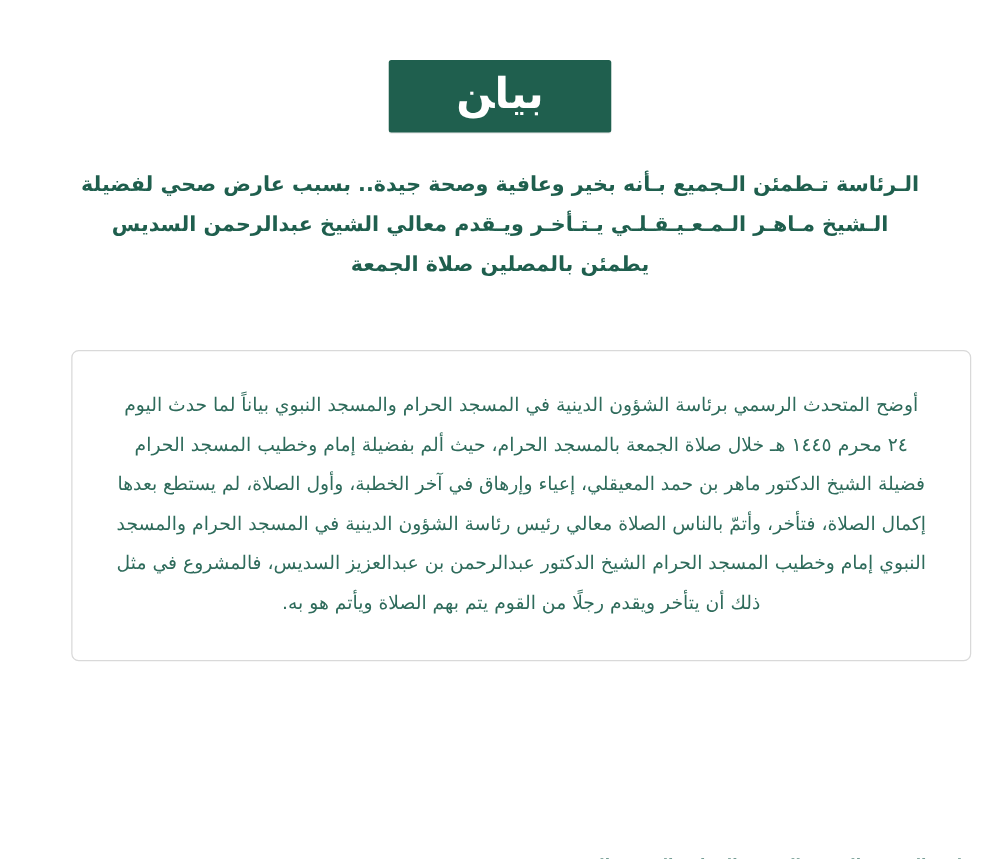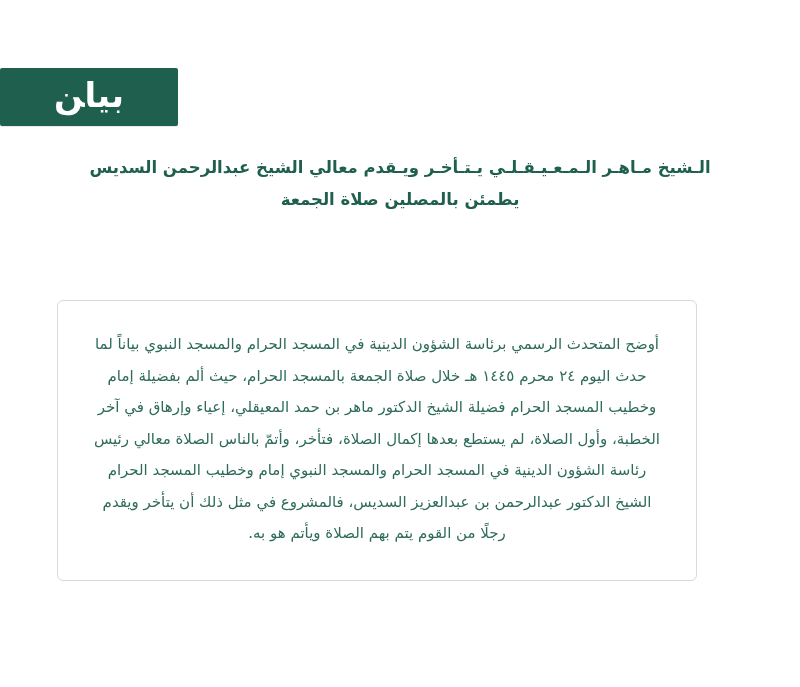--- a/index.html
+++ b/index.html
@@ -18,22 +18,22 @@
     width: 800px;
     height: 687px;
     box-sizing: border-box;
     background: #ffffff;
   }
 
   
   .banner-wrap {
     width: 100%;
     display: flex;
-    justify-content: flex-end;
-    margin-top: 68px;
+    justify-content: center;
+    margin-top: 48px;
   }
   .banner {
     background: #1f5f4e;
     color: #ffffff;
     padding: 10px 54px 14px 54px;
     border-radius: 2px;
     font-size: 34px;
     font-weight: bold;
     letter-spacing: 6px;
     line-height: 1;
@@ -54,21 +54,21 @@
   }
   .headline .ln {
     display: block;
   }
 
   
   .card {
     position: absolute;
     top: 232px;
     left: 57px;
-    width: 640px;
+    width: 720px;
     box-sizing: border-box;
     border: 1px solid #d9d9d9;
     border-radius: 6px;
     background: #ffffff;
     padding: 28px 34px 30px 34px;
   }
   .card p {
     margin: 0;
     color: #2e6b5b;
     font-size: 15px;
@@ -93,20 +93,21 @@
 </head>
 <body>
 
 <div class="page">
 
   <div class="banner-wrap">
     <div class="banner">ب‍ي‍ا‍ن</div>
   </div>
 
   <div class="headline">
+    <span class="ln">الـرئاسة تـطمئن الـجميع بـأنه بخير وعافية وصحة جيدة.. بسبب عارض صحي لفضيلة</span>
     <span class="ln">الـشيخ مـاهـر الـمـعـيـقـلـي يـتـأخـر ويـقدم معالي الشيخ عبدالرحمن السديس</span>
     <span class="ln">يطمئن بالمصلين صلاة الجمعة</span>
   </div>
 
   <div class="card">
     <p class="para-1">أوضح المتحدث الرسمي برئاسة الشؤون الدينية في المسجد الحرام والمسجد النبوي بياناً لما حدث اليوم ٢٤ محرم ١٤٤٥ هـ خلال صلاة الجمعة بالمسجد الحرام، حيث ألم بفضيلة إمام وخطيب المسجد الحرام فضيلة الشيخ الدكتور ماهر بن حمد المعيقلي، إعياء وإرهاق في آخر الخطبة، وأول الصلاة، لم يستطع بعدها إكمال الصلاة، فتأخر، وأتمّ بالناس الصلاة معالي رئيس رئاسة الشؤون الدينية في المسجد الحرام والمسجد النبوي إمام وخطيب المسجد الحرام الشيخ الدكتور عبدالرحمن بن عبدالعزيز السديس، فالمشروع في مثل ذلك أن يتأخر ويقدم رجلًا من القوم يتم بهم الصلاة ويأتم هو به.</p>
   </div>
 
   <div class="footer-text">رئاسة الشؤون الدينية بالمسجد الحرام والمسجد النبوي</div>
 

